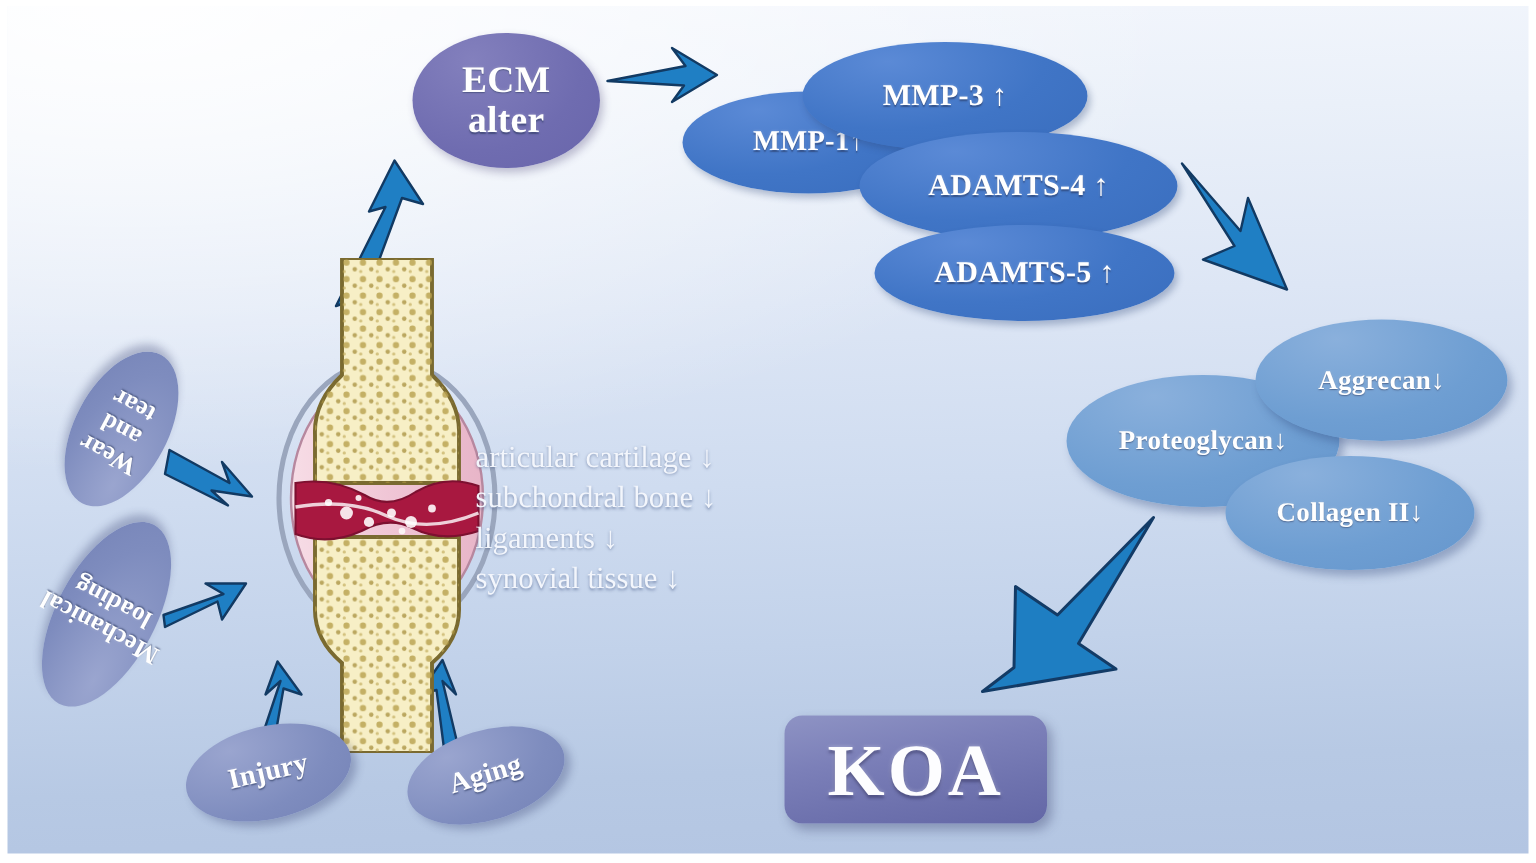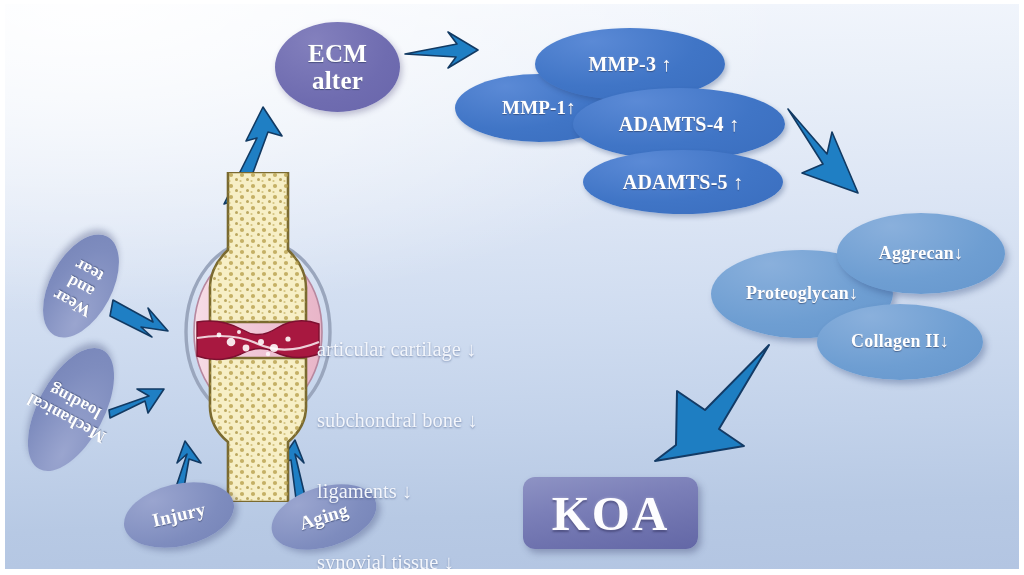--- a/index.html
+++ b/index.html
@@ -56,21 +56,21 @@
   
   .purple{
     background:radial-gradient(130% 150% at 32% 20%, #8380bd 0%, #6f6cb0 45%, #635fa6 100%);
     box-shadow:2px 3px 6px rgba(55,50,105,.30);
   }
 
   
   #ecm-node{left:270px;top:18px;width:125px;height:90px;font-size:25px;}
   #ecm-node .line2{font-size:25px;}
 
-  #mmp1{left:450px;top:70px;width:168px;height:68px;font-size:19px;}
+  #mmp1{left:450px;top:57px;width:168px;height:68px;font-size:19px;}
   #mmp3{left:530px;top:24px;width:190px;height:72px;font-size:20px;}
   #mmp13{left:453px;top:118px;width:185px;height:66px;font-size:19px;}
   #adamts4{left:568px;top:84px;width:212px;height:72px;font-size:20px;}
   #adamts5{left:578px;top:146px;width:200px;height:64px;font-size:20px;}
 
   #aggrecan{left:832px;top:209px;width:168px;height:81px;font-size:18px;text-align:center;}
   #proteoglycan{left:706px;top:246px;width:182px;height:88px;font-size:18px;}
   #collagen2{left:812px;top:300px;width:166px;height:76px;font-size:18px;}
 
   #wear-tear{left:45px;top:226px;width:62px;height:112px;
@@ -97,21 +97,21 @@
   }
 
   
   #tissue-list{
     position:absolute;left:312px;top:288px;width:245px;
     color:#f3f6fc;
     font-size:20.5px;line-height:1.32;
     font-family:"Liberation Serif",serif;
     text-shadow:0 1px 2px rgba(60,80,125,.55);
   }
-  #tissue-list div{white-space:nowrap;margin-top:44px;}
+  #tissue-list div{white-space:nowrap;}
 
   
   #arrows{position:absolute;left:0;top:0;width:100%;height:100%;overflow:visible;}
   .arrow-shape{fill:#1f7fc4;stroke:#123a63;stroke-width:1.6;stroke-linejoin:round;}
   .arrow-big{fill:#1e7ec2;stroke:#133b66;stroke-width:2;stroke-linejoin:round;}
 
   
   #knee{position:absolute;left:168px;top:168px;width:170px;height:330px;}
 </style>
 </head>

